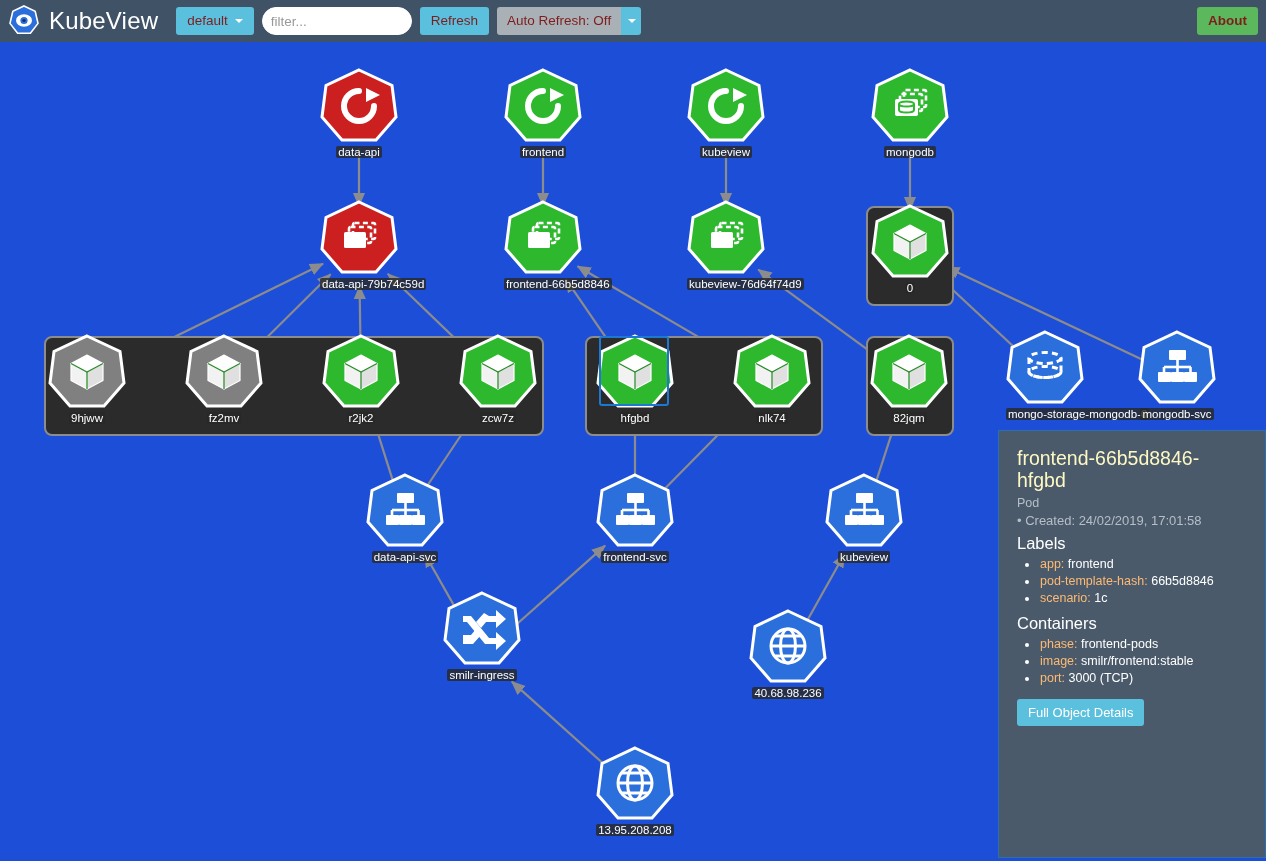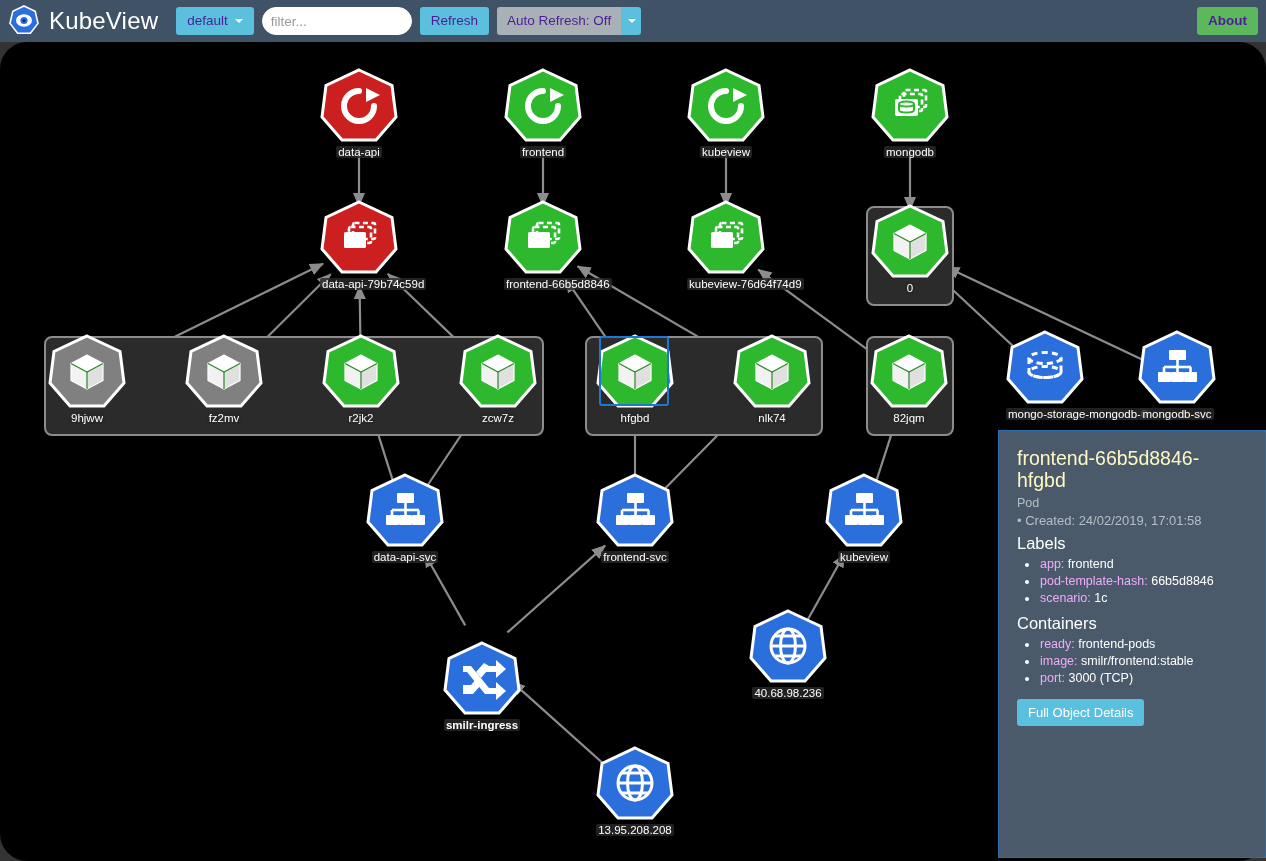--- a/index.html
+++ b/index.html
@@ -21,21 +21,21 @@
   }
   #brand { display: flex; align-items: center; gap: 9px; }
   #logo-eye { width: 32px; height: 32px; display: block; }
   #brand-title {
     color: #ffffff; font-size: 24px; letter-spacing: .2px;
     font-weight: 400; white-space: nowrap;
   }
   .btn {
     border: none; outline: none; cursor: pointer;
     font-family: "Liberation Sans", sans-serif;
-    font-size: 13.5px; color: #4c1d95;
+    font-size: 13.5px; color: #7f1d1d;
     border-radius: 3px;
     height: 28px; padding: 0 11px;
     display: inline-flex; align-items: center; justify-content: center;
     line-height: 1;
   }
   .btn-info { background: #5bc0de; }
   .btn-secondary { background: #a9b0b6; }
   .btn-success { background: #5cb85c; }
   #ns-select { margin-left: 10px; gap: 5px; }
   .caret {
@@ -61,23 +61,22 @@
     width: 20px; height: 28px;
     display: flex; align-items: center; justify-content: center;
     cursor: pointer;
   }
   #about-btn { position: absolute; right: 8px; top: 7px; font-weight: bold; }
 
   
   #canvas {
     position: absolute; top: 42px; left: 0;
     width: 1266px; height: 819px;
-    background: #000000;
+    background: #1d4ed8;
     overflow: hidden;
-    border-radius: 27px;
   }
   #edges { position: absolute; top: 0; left: 0; width: 1266px; height: 819px; }
 
   
   .group-box {
     position: absolute;
     border: 2px solid #8c8c8c;
     border-radius: 8px;
     background: #2b2b2b;
   }
@@ -128,21 +127,21 @@
   #info-created:before { content: "• "; }
   .sec-head {
     color: #ffffff; font-size: 16.5px; font-weight: 400;
     margin: 6px 0 3px 0;
   }
   .kv-list { list-style: disc; margin: 0 0 2px 22px; color: #b9c2c9; }
   .kv-list li {
     font-size: 12.5px; color: #ffffff;
     line-height: 1.38; padding-left: 1px;
   }
-  .kv-list li .k { color: #f0abfc; }
+  .kv-list li .k { color: #fdba74; }
   #full-details-btn {
     margin-top: 10px; height: 27px; padding: 0 11px;
     font-size: 13px; background: #5bc0de; color: #fff;
     border: none; border-radius: 3px; cursor: pointer;
     font-family: "Liberation Sans", sans-serif;
   }
 </style>
 </head>
 <body>
 
@@ -511,21 +510,21 @@
                 <line x1="39.5" y1="30" x2="39.5" y2="37"></line>
                 <line x1="26" y1="37" x2="53" y2="37"></line>
                 <line x1="26" y1="37" x2="26" y2="42"></line>
                 <line x1="39.5" y1="37" x2="39.5" y2="42"></line>
                 <line x1="52.5" y1="37" x2="52.5" y2="42"></line>
               </g>
        </svg>
 
      </div>
      <span class="lbl">kubeview</span></div>
-      <div class="node" style="left: 482px; top: 645px; font-weight: bold;"><div class="hepta">
+      <div class="node" style="left: 482px; top: 595px;"><div class="hepta">
        <svg width="78" height="74" viewBox="0 0 78 74">
          <polygon points="39,2 72,17.5 76,49 56,72 22,72 2,49 6,17.5" fill="#2a6fdb" stroke="#ffffff" stroke-width="3"></polygon>
          <g fill="#fff">
                 <path d="M20,25 h8 l18,22 h7 v-6 l10,9 -10,9 v-6 h-11 l-18,-22 h-4 z"></path>
                 <path d="M46,25 h7 v-6 l10,9 -10,9 v-6 h-10 l-5,6 -5,-6 8,-9 z"></path>
                 <path d="M20,44 h8 l5,-6 5,6 -8,9 h-10 z"></path>
               </g>
        </svg>
 
      </div>
@@ -569,19 +568,19 @@
   <div class="sec-head">Labels</div>
   <ul class="kv-list" id="labels-list">
       <li><span class="k">app:</span> frontend</li>
       <li><span class="k">pod-template-hash:</span> 66b5d8846</li>
       <li><span class="k">scenario:</span> 1c</li>
     </ul>
 
 
   <div class="sec-head">Containers</div>
   <ul class="kv-list" id="containers-list">
-      <li><span class="k">ready:</span> frontend-pods</li>
+      <li><span class="k">phase:</span> frontend-pods</li>
       <li><span class="k">image:</span> smilr/frontend:stable</li>
       <li><span class="k">port:</span> 3000 (TCP)</li>
     </ul>
 
   <button id="full-details-btn">Full Object Details</button>
 </div>
 
 </body></html>

